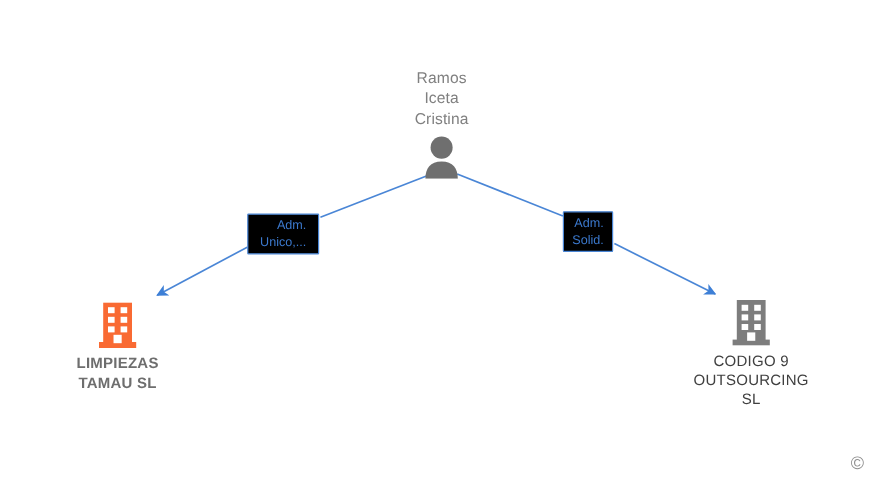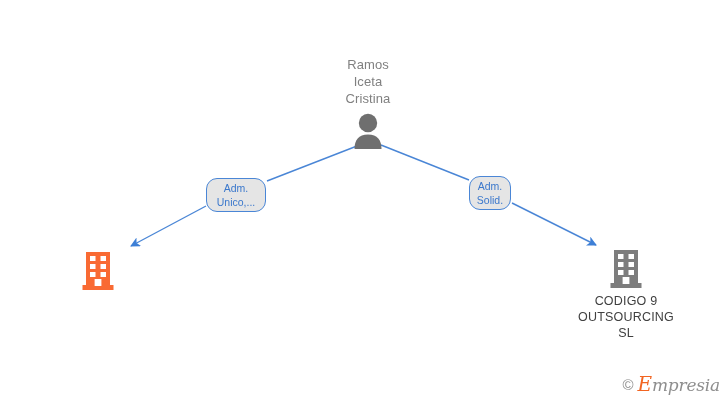--- a/index.html
+++ b/index.html
@@ -74,27 +74,27 @@
   }
   .company-label.secondary {
     color: #404040;
     font-weight: normal;
   }
 
   
   .edge-label {
     position: absolute;
     box-sizing: border-box;
-    background: #e5e5e5;
+    background: #000000;
     border: 1px solid #4a86d6;
-    border-radius: 11px;
+    border-radius: 1px;
     color: #3b78cc;
     font-size: 10.5px;
     line-height: 14px;
-    text-align: center;
+    text-align: right;
     display: flex;
     flex-direction: column;
     align-items: center;
     justify-content: center;
     white-space: pre-line;
   }
   .edge-label.left  { left: 206px; top: 178px; width: 60px; height: 34px; }
   .edge-label.right { left: 469px; top: 176px; width: 42px; height: 34px; }
 
   
@@ -166,20 +166,22 @@
       <rect x="5" y="0" width="24" height="34" fill="#f96a33"></rect>
       <rect x="1.5" y="33" width="31" height="5" fill="#f96a33"></rect>
       <rect x="9" y="4" width="5.5" height="5" fill="#ffffff"></rect>
       <rect x="19.5" y="4" width="5.5" height="5" fill="#ffffff"></rect>
       <rect x="9" y="12" width="5.5" height="5" fill="#ffffff"></rect>
       <rect x="19.5" y="12" width="5.5" height="5" fill="#ffffff"></rect>
       <rect x="9" y="20" width="5.5" height="5" fill="#ffffff"></rect>
       <rect x="19.5" y="20" width="5.5" height="5" fill="#ffffff"></rect>
       <rect x="13.6" y="27" width="6.8" height="7" fill="#ffffff"></rect>
     </svg>
+    <div class="company-label primary">LIMPIEZAS
+TAMAU  SL</div>
   </div>
 
   <div class="company-node right">
     <svg class="company-icon" viewBox="0 0 34 38">
       <rect x="5" y="0" width="24" height="34" fill="#7d7d7d"></rect>
       <rect x="1.5" y="33" width="31" height="5" fill="#7d7d7d"></rect>
       <rect x="9" y="4" width="5.5" height="5" fill="#ffffff"></rect>
       <rect x="19.5" y="4" width="5.5" height="5" fill="#ffffff"></rect>
       <rect x="9" y="12" width="5.5" height="5" fill="#ffffff"></rect>
       <rect x="19.5" y="12" width="5.5" height="5" fill="#ffffff"></rect>
@@ -187,16 +189,15 @@
       <rect x="19.5" y="20" width="5.5" height="5" fill="#ffffff"></rect>
       <rect x="13.6" y="27" width="6.8" height="7" fill="#ffffff"></rect>
     </svg>
     <div class="company-label secondary">CODIGO 9
 OUTSOURCING
 SL</div>
   </div>
 
   <div class="watermark">
     <span class="wm-copy">©</span>
-    <span class="wm-word"><span class="cap">E</span><span>mpresia</span></span>
   </div>
 
 </div>
 
 </body></html>

